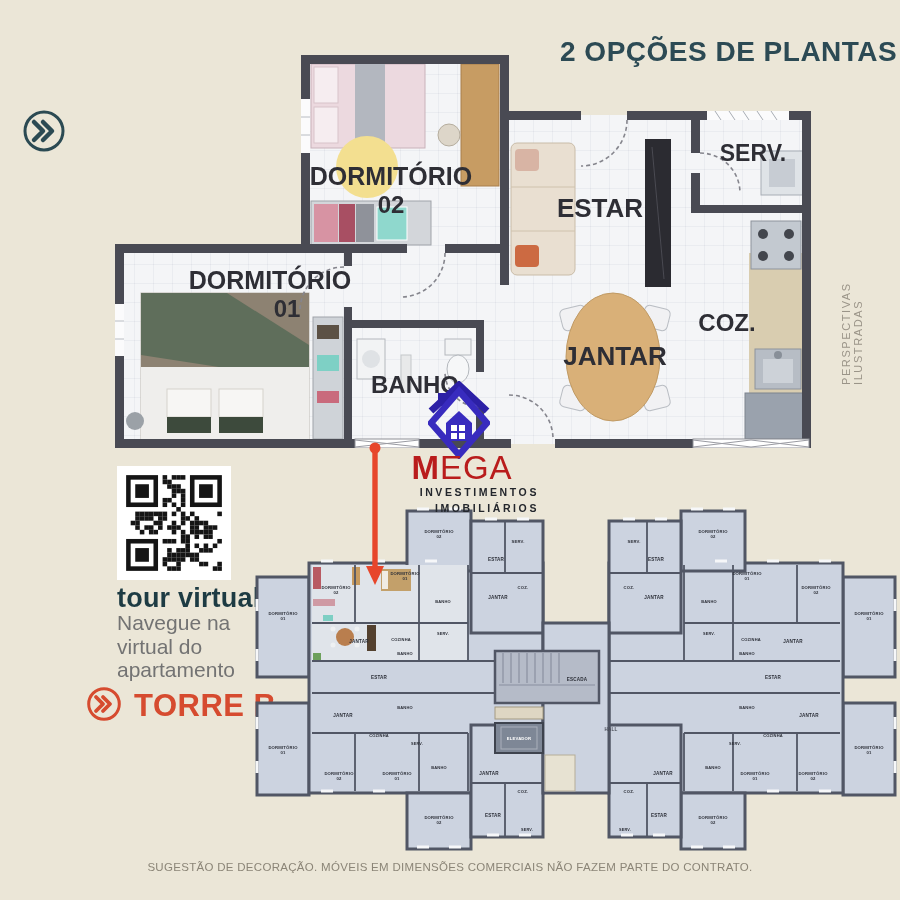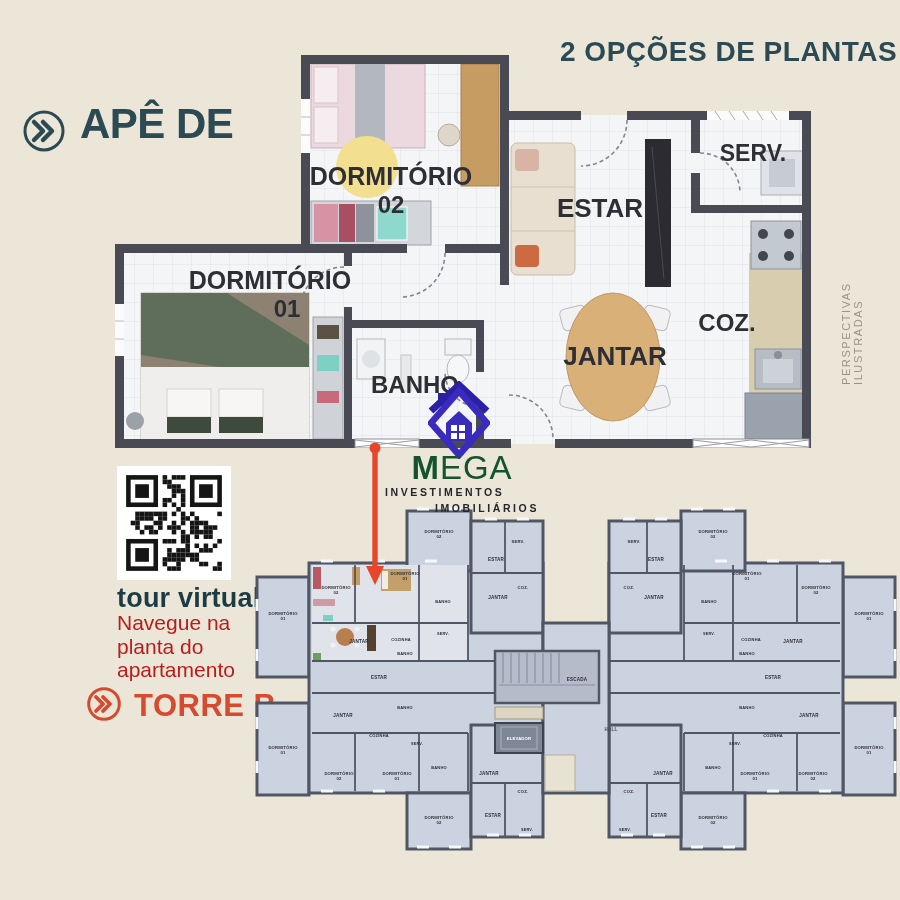--- a/index.html
+++ b/index.html
@@ -6,32 +6,32 @@
   .page{position:relative;width:900px;height:900px;background:#ebe6d7;overflow:hidden;
         font-family:"Liberation Sans",sans-serif;}
   .abs{position:absolute;}
   
   .hero-title{left:80px;top:100px;font-size:42px;font-weight:800;color:#2b4a53;
               line-height:47px;letter-spacing:-0.5px;}
   .subtitle{left:528px;top:36px;font-size:28px;font-weight:700;color:#2c4a54;letter-spacing:0.5px;margin-left:32px;}
   .side-note{left:840px;top:210px;height:175px;writing-mode:vertical-rl;transform:rotate(180deg);
              font-size:11px;color:#9a9488;letter-spacing:1.6px;}
   
-  .brand-name{left:392px;top:449px;width:140px;text-align:center;font-size:33px;color:#14532d;
+  .brand-name{left:392px;top:449px;width:140px;text-align:center;font-size:33px;color:#b91c1c;
               font-weight:400;letter-spacing:1px;}
   .brand-name::first-letter{font-weight:800;}
-  .brand-tag1{left:385px;top:486px;width:154px;text-align:left;font-size:10.5px;font-weight:700;
+  .brand-tag1{left:385px;top:486px;width:154px;text-align:right;font-size:10.5px;font-weight:700;
               letter-spacing:2.6px;color:#23262c;}
   .brand-tag2{left:385px;top:502px;width:154px;text-align:right;font-size:10.5px;font-weight:700;
               letter-spacing:2.6px;color:#23262c;}
   
   .qr-box{left:117px;top:466px;width:114px;height:114px;background:#ffffff;}
   .tour-line{left:117px;top:582px;display:flex;align-items:center;gap:8px;}
   .tour-title{font-size:27px;font-weight:800;color:#1d3b43;letter-spacing:0.2px;}
-  .tour-caption{left:117px;top:611px;font-size:21px;color:#b91c1c;line-height:23.5px;}
+  .tour-caption{left:117px;top:611px;font-size:21px;color:#737373;line-height:23.5px;}
   
   .tower-line{left:86px;top:686px;display:flex;align-items:center;gap:12px;}
   .tower-label{font-size:31px;font-weight:800;color:#d64b2f;letter-spacing:0.5px;}
   
   .footer{left:0;right:0;top:861px;text-align:center;font-size:11.5px;color:#8b8577;letter-spacing:0.3px;}
   
   .rl{font-family:"Liberation Sans",sans-serif;font-weight:700;fill:#2e2e35;text-anchor:middle;}
   svg text{user-select:none;}
 </style>
 </head>
@@ -39,21 +39,20 @@
 
 <div class="page">
 
   <div class="abs" style="left:22px;top:109px;width:44px;height:44px;">
     <svg width="44" height="44" viewBox="0 0 44 44">
       <circle cx="22" cy="22" r="19" fill="none" stroke="#2b4a53" stroke-width="3"></circle>
       <path d="M12,13 L21,22 L12,31 M21,13 L30,22 L21,31" fill="none" stroke="#2b4a53" stroke-width="4.5" stroke-linecap="round" stroke-linejoin="round"></path>
     </svg>
   </div>
   <div class="abs hero-title">
-    <div>APÊ DE</div>
   </div>
 
   <div class="abs subtitle">2 OPÇÕES DE PLANTAS</div>
   <div class="abs side-note">PERSPECTIVAS ILUSTRADAS</div>
 
   <div class="abs" style="left:115px;top:55px;width:705px;height:393px;">
   <svg width="705" height="393" viewBox="0 0 705 393">
     <defs>
       <pattern id="tile" width="19" height="19" patternUnits="userSpaceOnUse">
         <path d="M19 0H0V19" fill="none" stroke="rgba(100,115,140,0.14)" stroke-width="1"></path>
@@ -370,21 +369,21 @@
     <span class="tour-title">tour virtual</span>
     <span>
       <svg width="28" height="28" viewBox="0 0 28 28">
         <circle cx="14" cy="14" r="11.7" fill="none" stroke="#dd8b3c" stroke-width="2.6"></circle>
         <path d="M8.5,14.5 L14,9 L19.5,14.5 M8.5,20 L14,14.5 L19.5,20" fill="none" stroke="#dd8b3c" stroke-width="2.6" stroke-linecap="round" stroke-linejoin="round"></path>
       </svg>
     </span>
   </div>
   <div class="abs tour-caption">
     <div>Navegue na</div>
-    <div>planta do</div>
+    <div>virtual do</div>
     <div>apartamento</div>
   </div>
 
   <div class="abs tower-line">
     <span>
       <svg width="36" height="36" viewBox="0 0 36 36">
         <circle cx="18" cy="18" r="15.3" fill="none" stroke="#d64b2f" stroke-width="3"></circle>
         <path d="M10,11 L17,18 L10,25 M17,11 L24,18 L17,25" fill="none" stroke="#d64b2f" stroke-width="3.8" stroke-linecap="round" stroke-linejoin="round"></path>
       </svg>
     </span>
@@ -578,13 +577,14 @@
   </div>
 
   <div class="abs" style="left:365px;top:442px;width:20px;height:145px;z-index:5;">
     <svg width="20" height="145" viewBox="0 0 20 145">
       <circle cx="10" cy="6" r="5.5" fill="#e7462b"></circle>
       <rect x="7.3" y="6" width="5.4" height="120" fill="#e7462b"></rect>
       <polygon points="1,124 19,124 10,143" fill="#e7462b"></polygon>
     </svg>
   </div>
 
+  <div class="abs footer">SUGESTÃO DE DECORAÇÃO. MÓVEIS EM DIMENSÕES COMERCIAIS NÃO FAZEM PARTE DO CONTRATO.</div>
 </div>
 
 </body></html>

